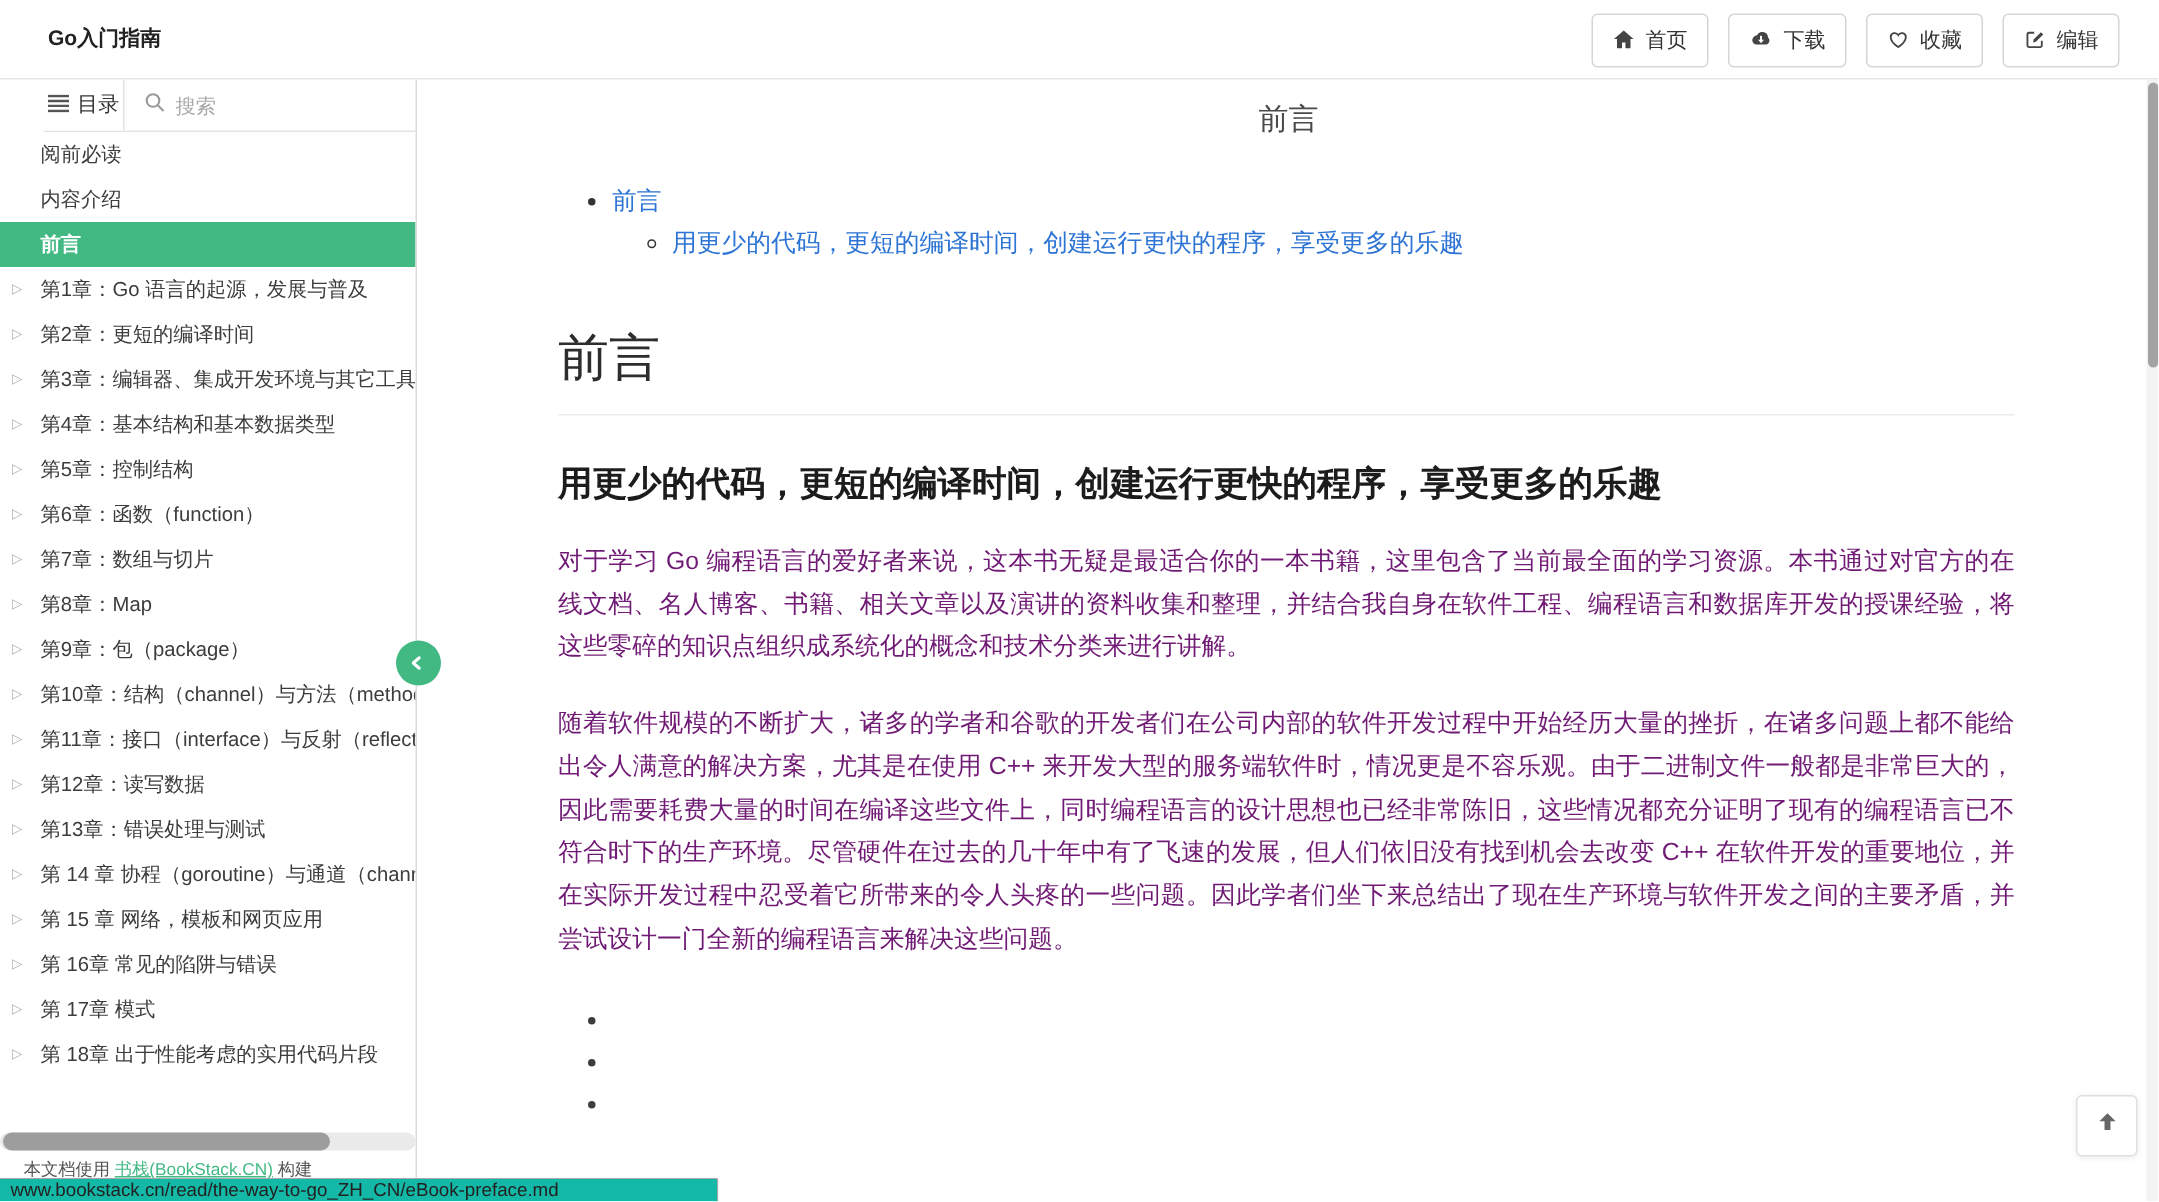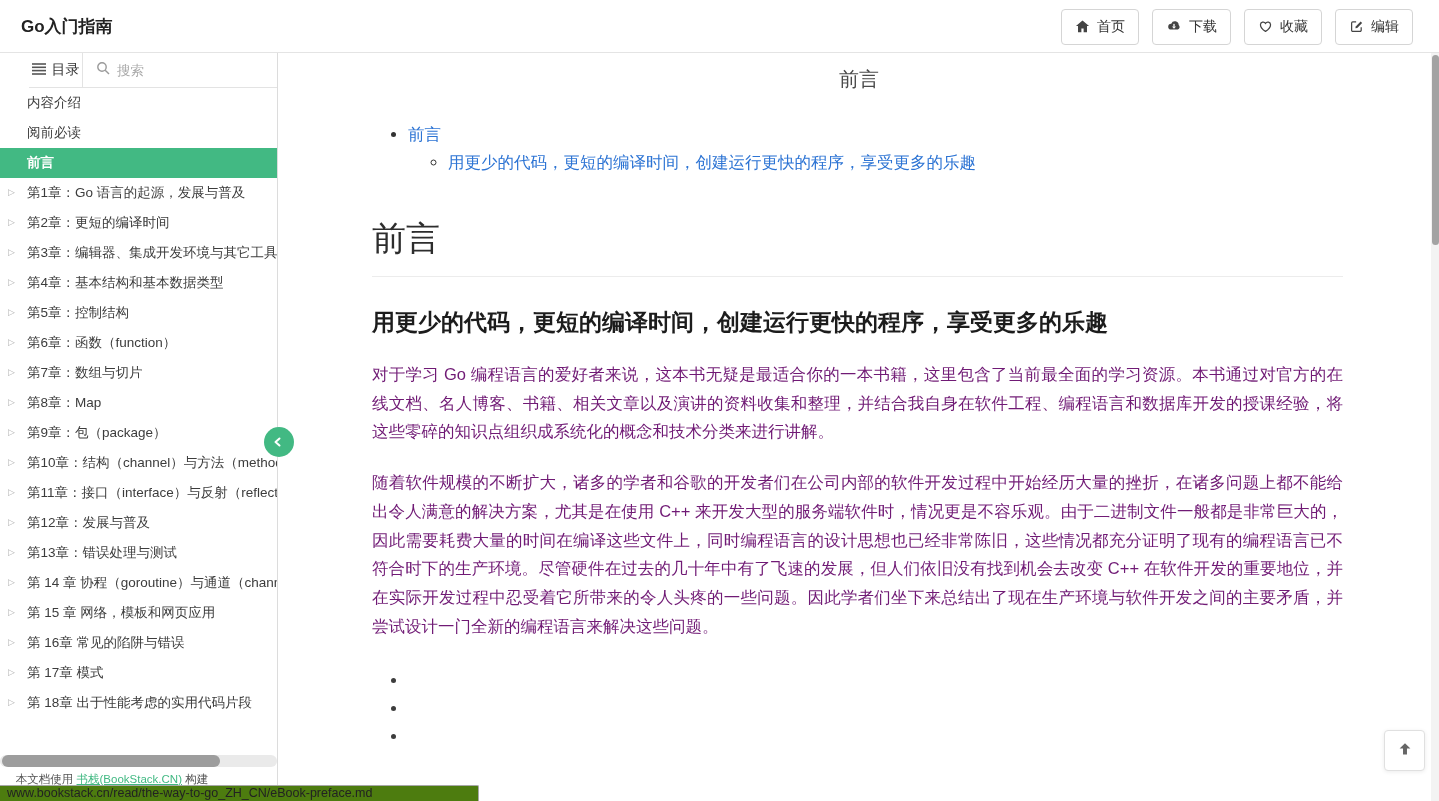--- a/index.html
+++ b/index.html
@@ -4,21 +4,21 @@
 <style>
   :root { --accent-green:#42b983; --link-blue:#2d74d4; }
   * { box-sizing: border-box; margin: 0; padding: 0; }
   html,body { width:1439px; height:801px; overflow:hidden; }
   body { font-family:"Liberation Sans","DejaVu Sans",sans-serif; background:#fff; color:#333; }
   .app { position:relative; width:1439px; height:801px; overflow:hidden; background:#fff; }
 
   
   .header { position:absolute; top:0; left:0; width:100%; height:53px; background:#fff;
             border-bottom:1px solid #e4e4e4; display:flex; align-items:center; z-index:10; }
-  .book-title { margin-left:21px; font-size:17px; font-weight:bold; color:#222; }
+  .book-title { margin-left:32px; font-size:14px; font-weight:bold; color:#222; }
   .header-actions { position:absolute; right:26px; top:0; height:53px; display:flex; align-items:center; gap:13px; }
   .hbtn { display:inline-flex; align-items:center; gap:7px; padding:8px 13px; background:#fff;
           border:1px solid #d5d5d5; border-radius:4px; font-size:14px; color:#333; cursor:pointer;
           font-family:inherit; }
   .hbtn svg { display:block; }
 
   
   .sidebar { position:absolute; top:53px; left:0; width:278px; bottom:0; background:#fff;
              border-right:1px solid #dcdcdc; z-index:5;padding-left:29px; }
   .sidebar-tabs { height:35px; border-bottom:1px solid #e3e3e3; display:flex; align-items:stretch; }
@@ -69,21 +69,21 @@
 
   
   .vscroll-track { position:absolute; right:0; top:53px; bottom:0; width:8px; background:#f3f3f3; z-index:12; }
   .vscroll-thumb { position:absolute; top:2px; left:0.5px; width:7px; height:190px;
                    background:#a3a3a3; border-radius:4px; }
 
   .back-to-top { position:absolute; left:1384px; top:730px; width:41px; height:41px; background:#fff;
                  border:1px solid #e0e0e0; border-radius:4px; box-shadow:0 1px 4px rgba(0,0,0,0.08);
                  display:flex; align-items:center; justify-content:center; cursor:pointer; z-index:20; }
 
-  .status-tooltip { position:absolute; left:0; bottom:0; width:479px; height:16px; background:#4d7c0f;
+  .status-tooltip { position:absolute; left:0; bottom:0; width:479px; height:16px; background:#14b8a6;
                     border:1px solid #a8a8a8; border-left:none; border-bottom:none;
                     border-top-right-radius:2px; font-size:12.5px; color:#222; line-height:15px;
                     padding-left:7px; white-space:nowrap; overflow:hidden; z-index:30;margin-top:28px; }
 </style>
 </head>
 <body>
 
 <div class="app">
 
   <div class="header">
@@ -145,25 +145,25 @@
               <circle cx="6" cy="6" r="4.2" fill="none" stroke="#9a9a9a" stroke-width="1.4"></circle>
               <line x1="9.2" y1="9.2" x2="13" y2="13" stroke="#9a9a9a" stroke-width="1.4"></line>
             </svg></span>
         <input type="text" placeholder="搜索" style="">
       </div>
     </div>
 
     <div class="toc">
       <div class="toc-item">
           
-          <span>内容介绍</span>
+          <span>阅前必读</span>
         </div>
         <div class="toc-item">
           
-          <span>阅前必读</span>
+          <span>内容介绍</span>
         </div>
         <div class="toc-item active">
           
           <span>前言</span>
         </div>
         <div class="toc-item expandable">
           <span class="caret">▷</span>
           <span>第1章：Go 语言的起源，发展与普及</span>
         </div>
         <div class="toc-item expandable">
@@ -201,21 +201,21 @@
         <div class="toc-item expandable">
           <span class="caret">▷</span>
           <span>第10章：结构（channel）与方法（method）</span>
         </div>
         <div class="toc-item expandable">
           <span class="caret">▷</span>
           <span>第11章：接口（interface）与反射（reflection）</span>
         </div>
         <div class="toc-item expandable">
           <span class="caret">▷</span>
-          <span>第12章：发展与普及</span>
+          <span>第12章：读写数据</span>
         </div>
         <div class="toc-item expandable">
           <span class="caret">▷</span>
           <span>第13章：错误处理与测试</span>
         </div>
         <div class="toc-item expandable">
           <span class="caret">▷</span>
           <span>第 14 章 协程（goroutine）与通道（channel）</span>
         </div>
         <div class="toc-item expandable">

